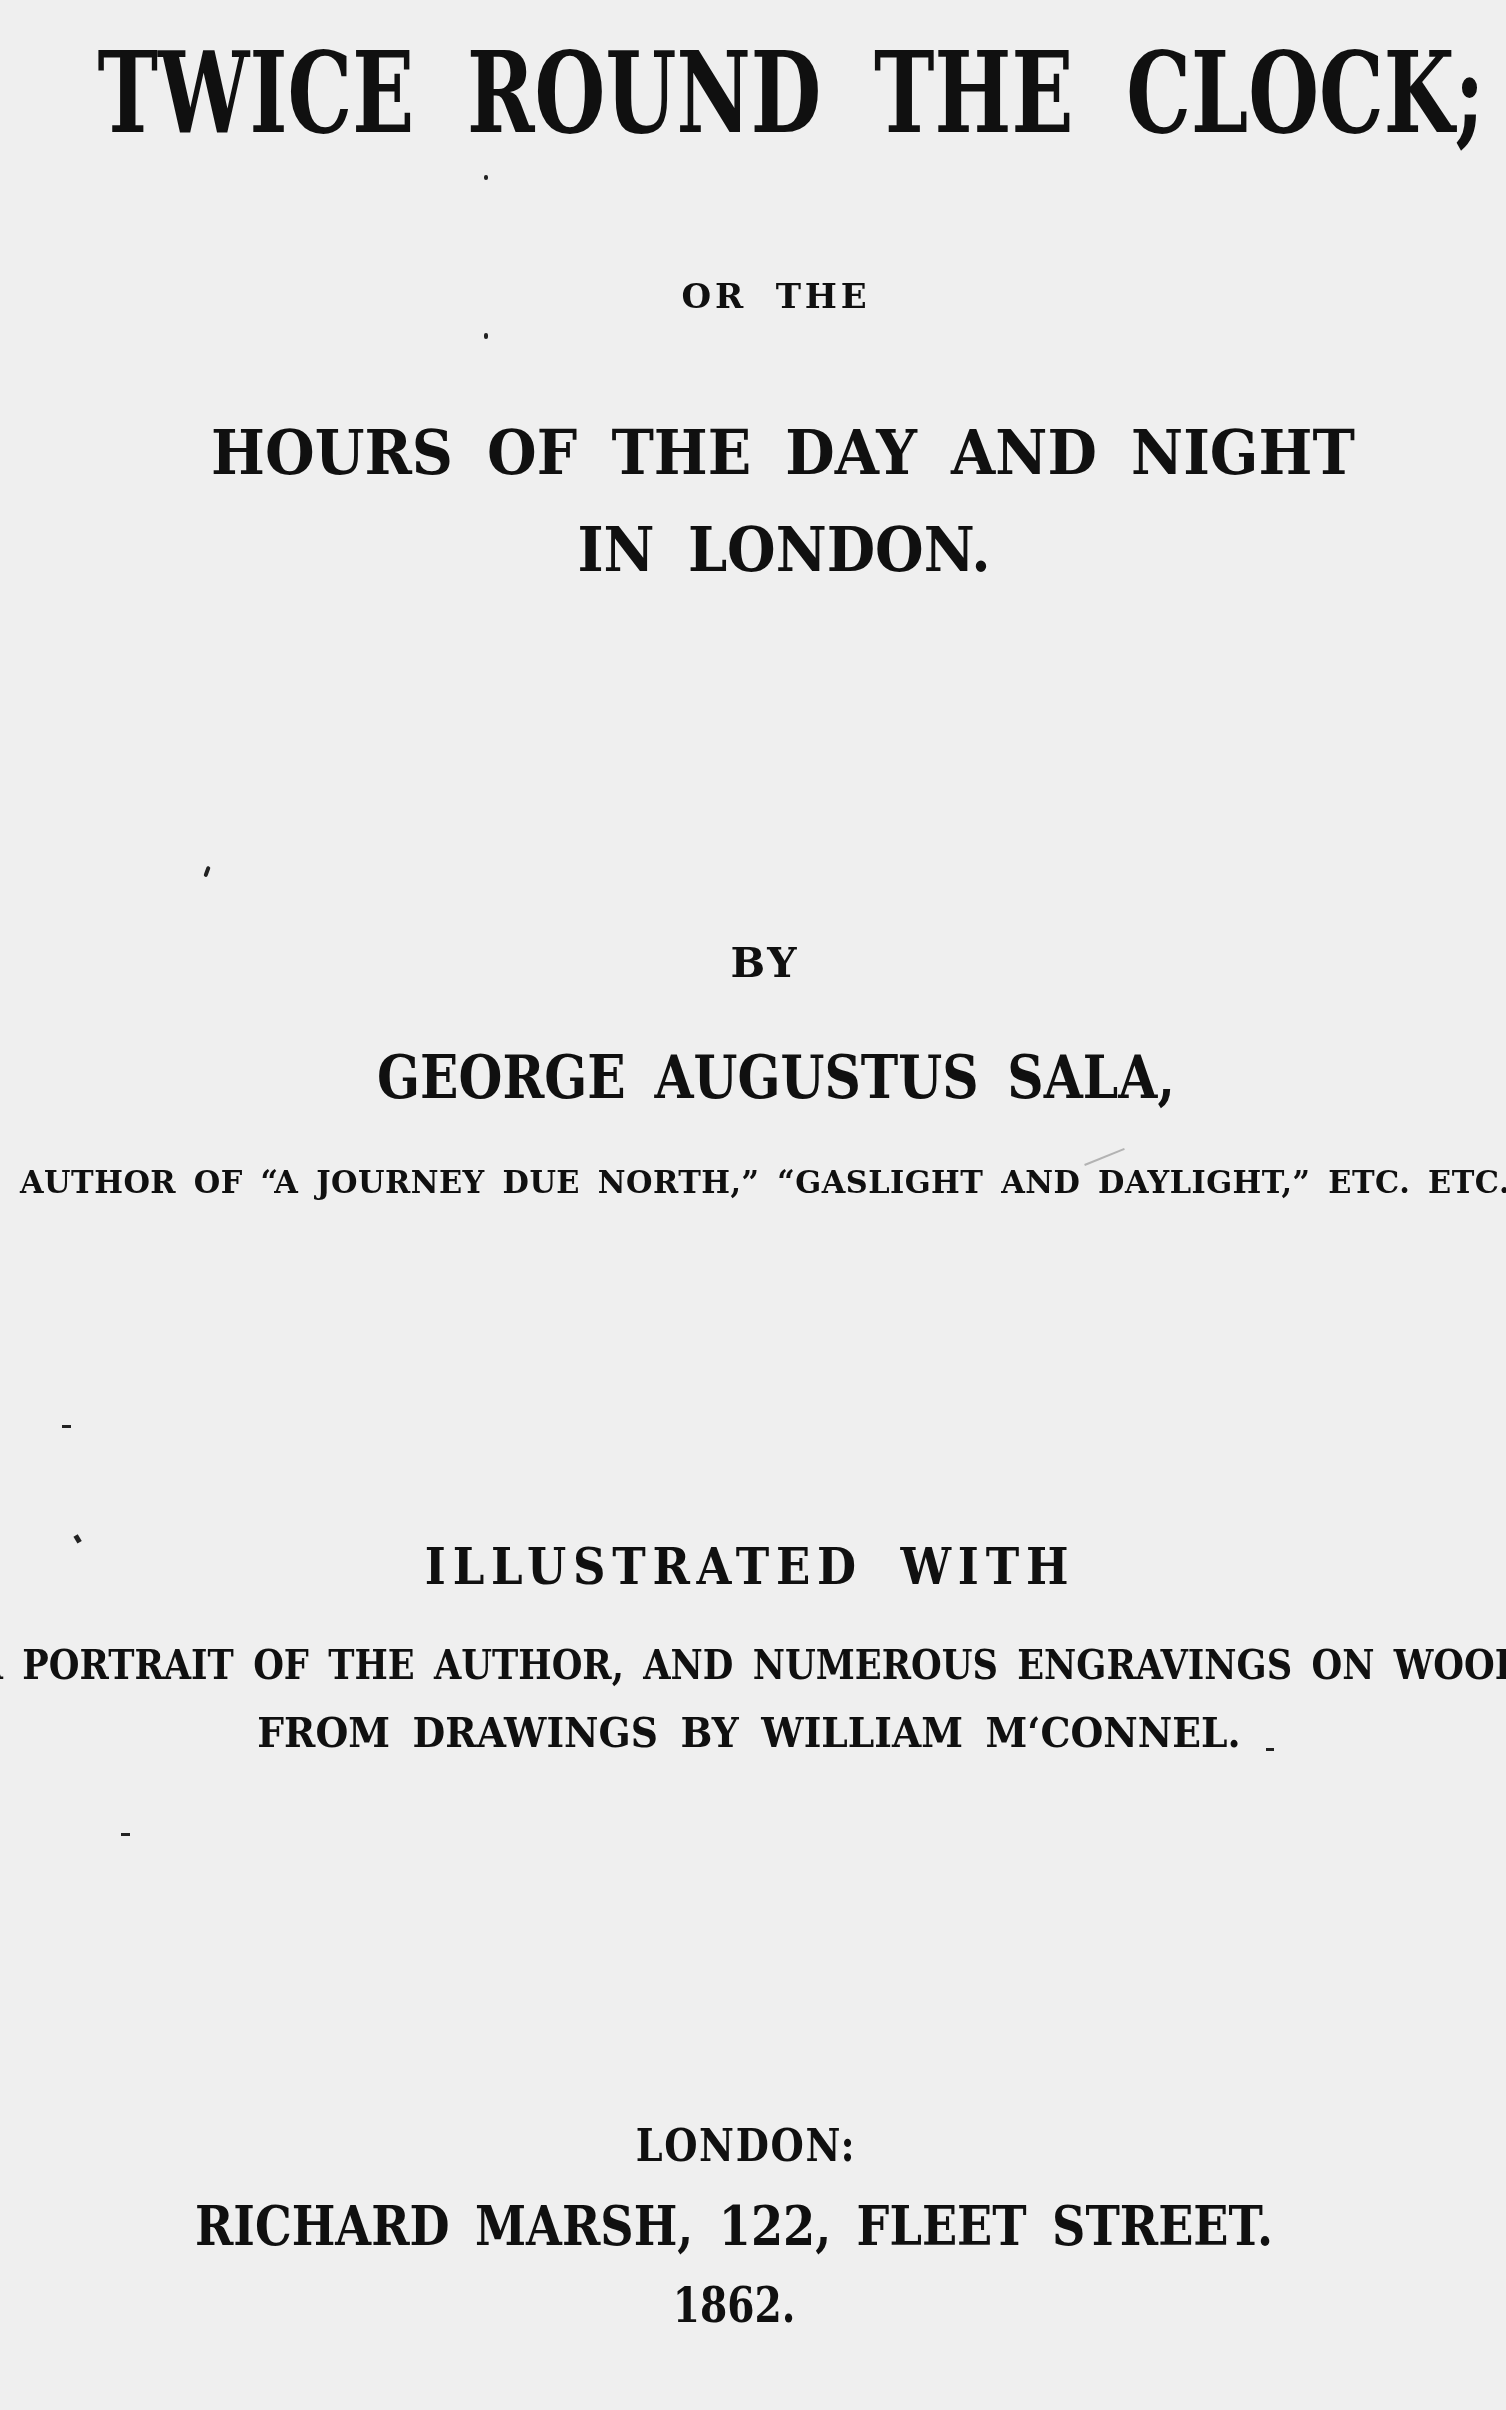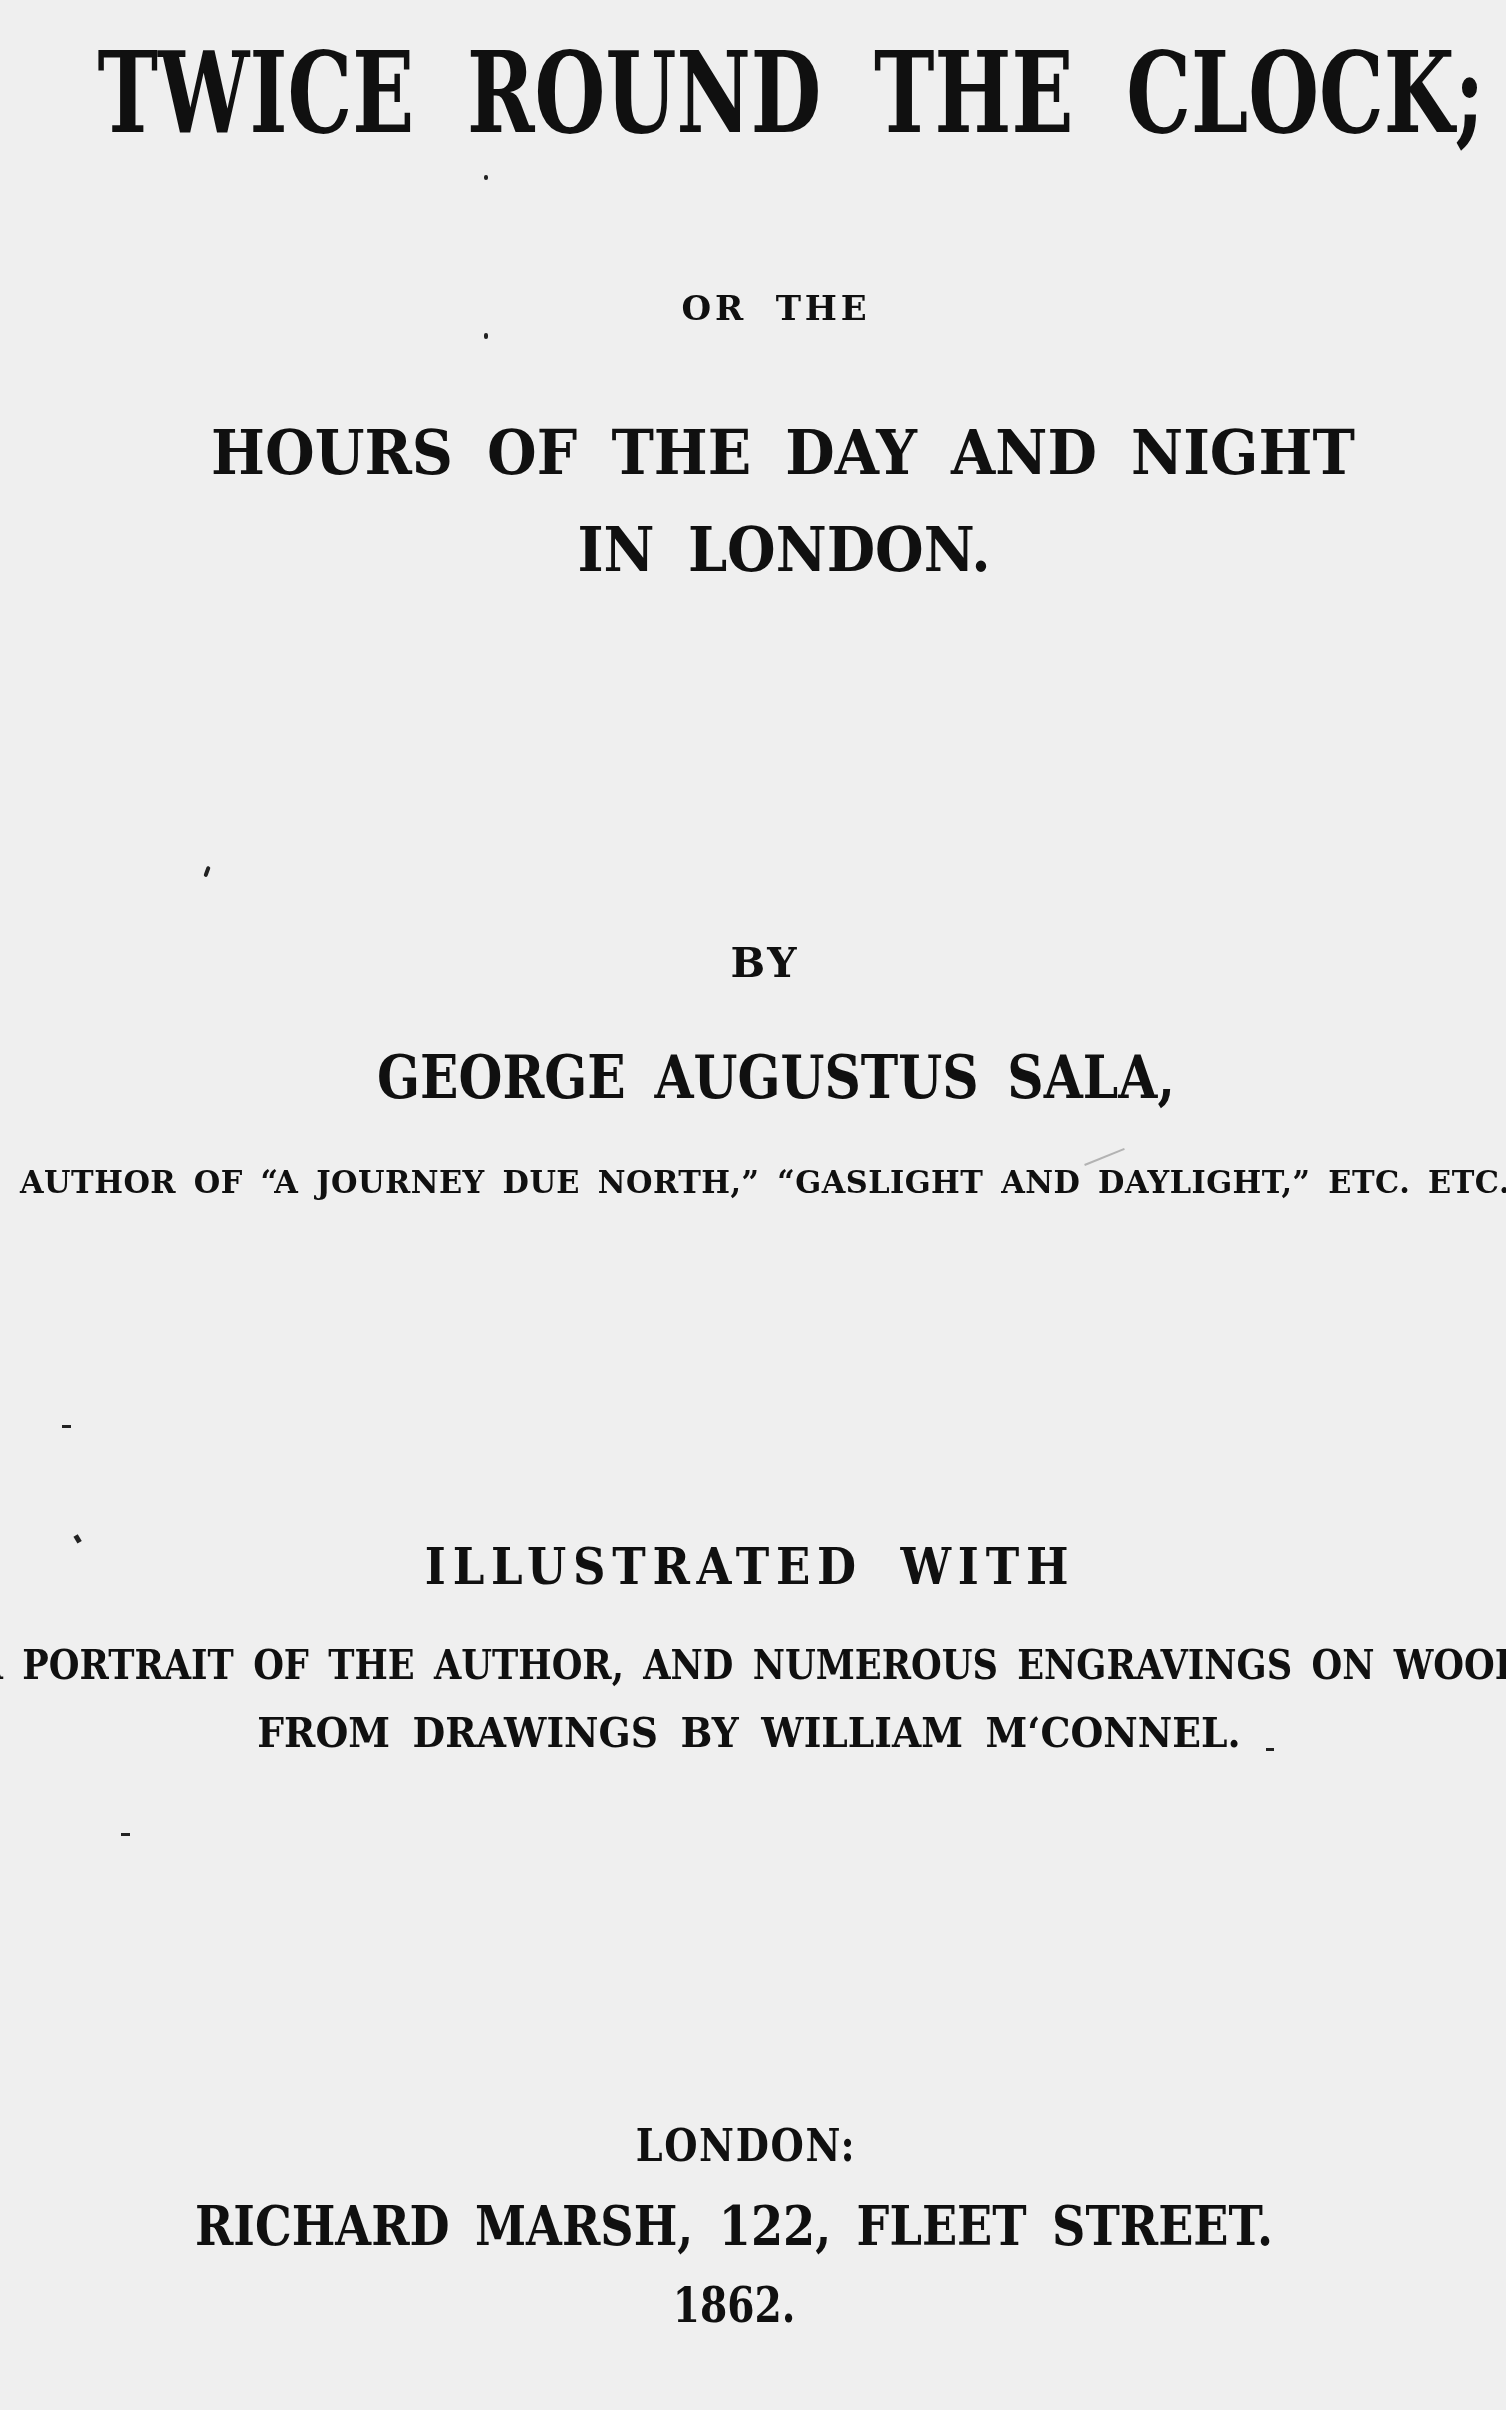--- a/index.html
+++ b/index.html
@@ -19,21 +19,21 @@
   .line {
     position: absolute;
     white-space: nowrap;
     font-weight: bold;
     line-height: 1;
     transform-origin: center;
   }
   
   .l-title   { top: 36px;   left: 791px; font-size: 113px; word-spacing: 0.30em; transform: translateX(-50%) scaleX(0.72); }
   
-  .l-or      { top: 279px;  left: 776px; font-size: 34px;  letter-spacing: 3.8px; word-spacing: 13px; transform: translateX(-50%); margin-top: 12px; }
+  .l-or      { top: 279px;  left: 776px; font-size: 34px;  letter-spacing: 3.8px; word-spacing: 13px; transform: translateX(-50%); }
   
   .l-h1      { top: 422px;  left: 783px; font-size: 62px;  word-spacing: 0.25em; transform: translateX(-50%) scaleX(0.92); }
   .l-h2      { top: 519px;  left: 784px; font-size: 62px;  word-spacing: 0.25em; transform: translateX(-50%) scaleX(0.90); }
   
   .l-by      { top: 943px; left: 765px; font-size: 41px;  letter-spacing: 2.8px; transform: translateX(-50%); }
   
   .l-name    { top: 1047px; left: 776px; font-size: 60px;  word-spacing: 0.22em; transform: translateX(-50%) scaleX(0.84); }
   .l-credits { top: 1166px; left: 765px; font-size: 32px;  word-spacing: 0.22em; letter-spacing: 0.5px; transform: translateX(-50%) scaleX(0.95); }
   
   .l-illus   { top: 1542px; left: 750px; font-size: 50px;  letter-spacing: 7.5px; word-spacing: 17px; transform: translateX(-50%) scaleX(0.90); }

